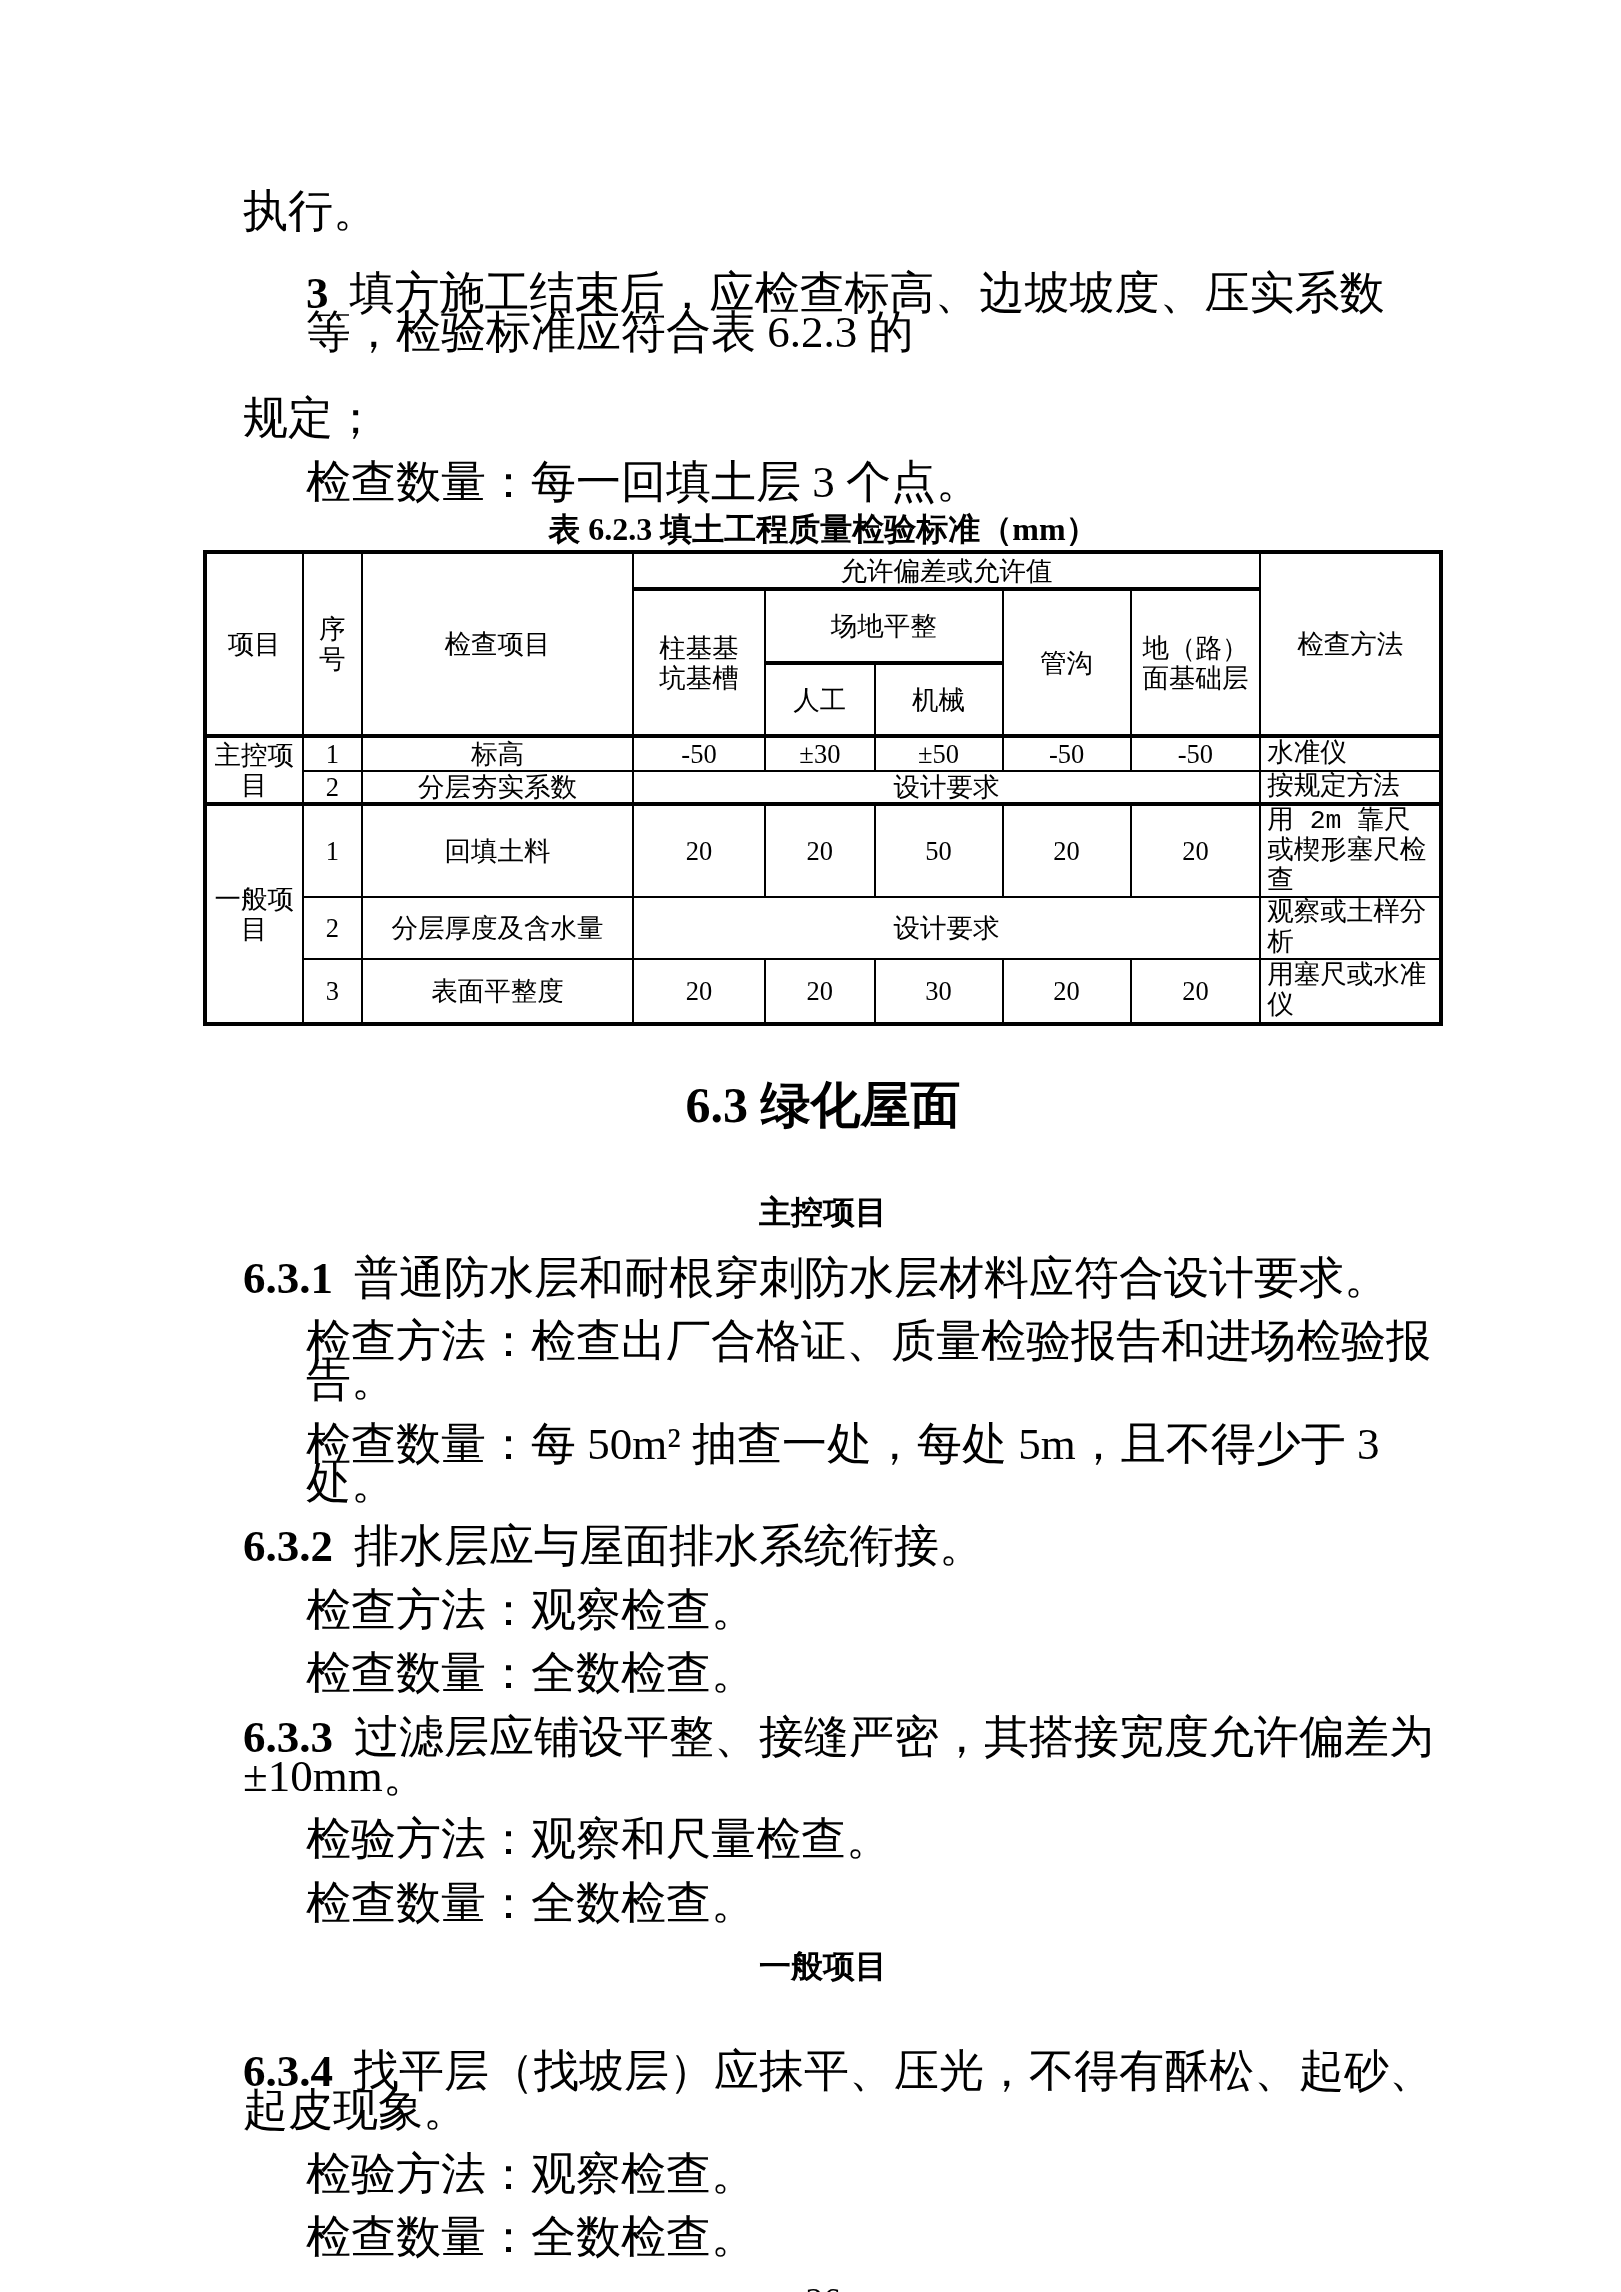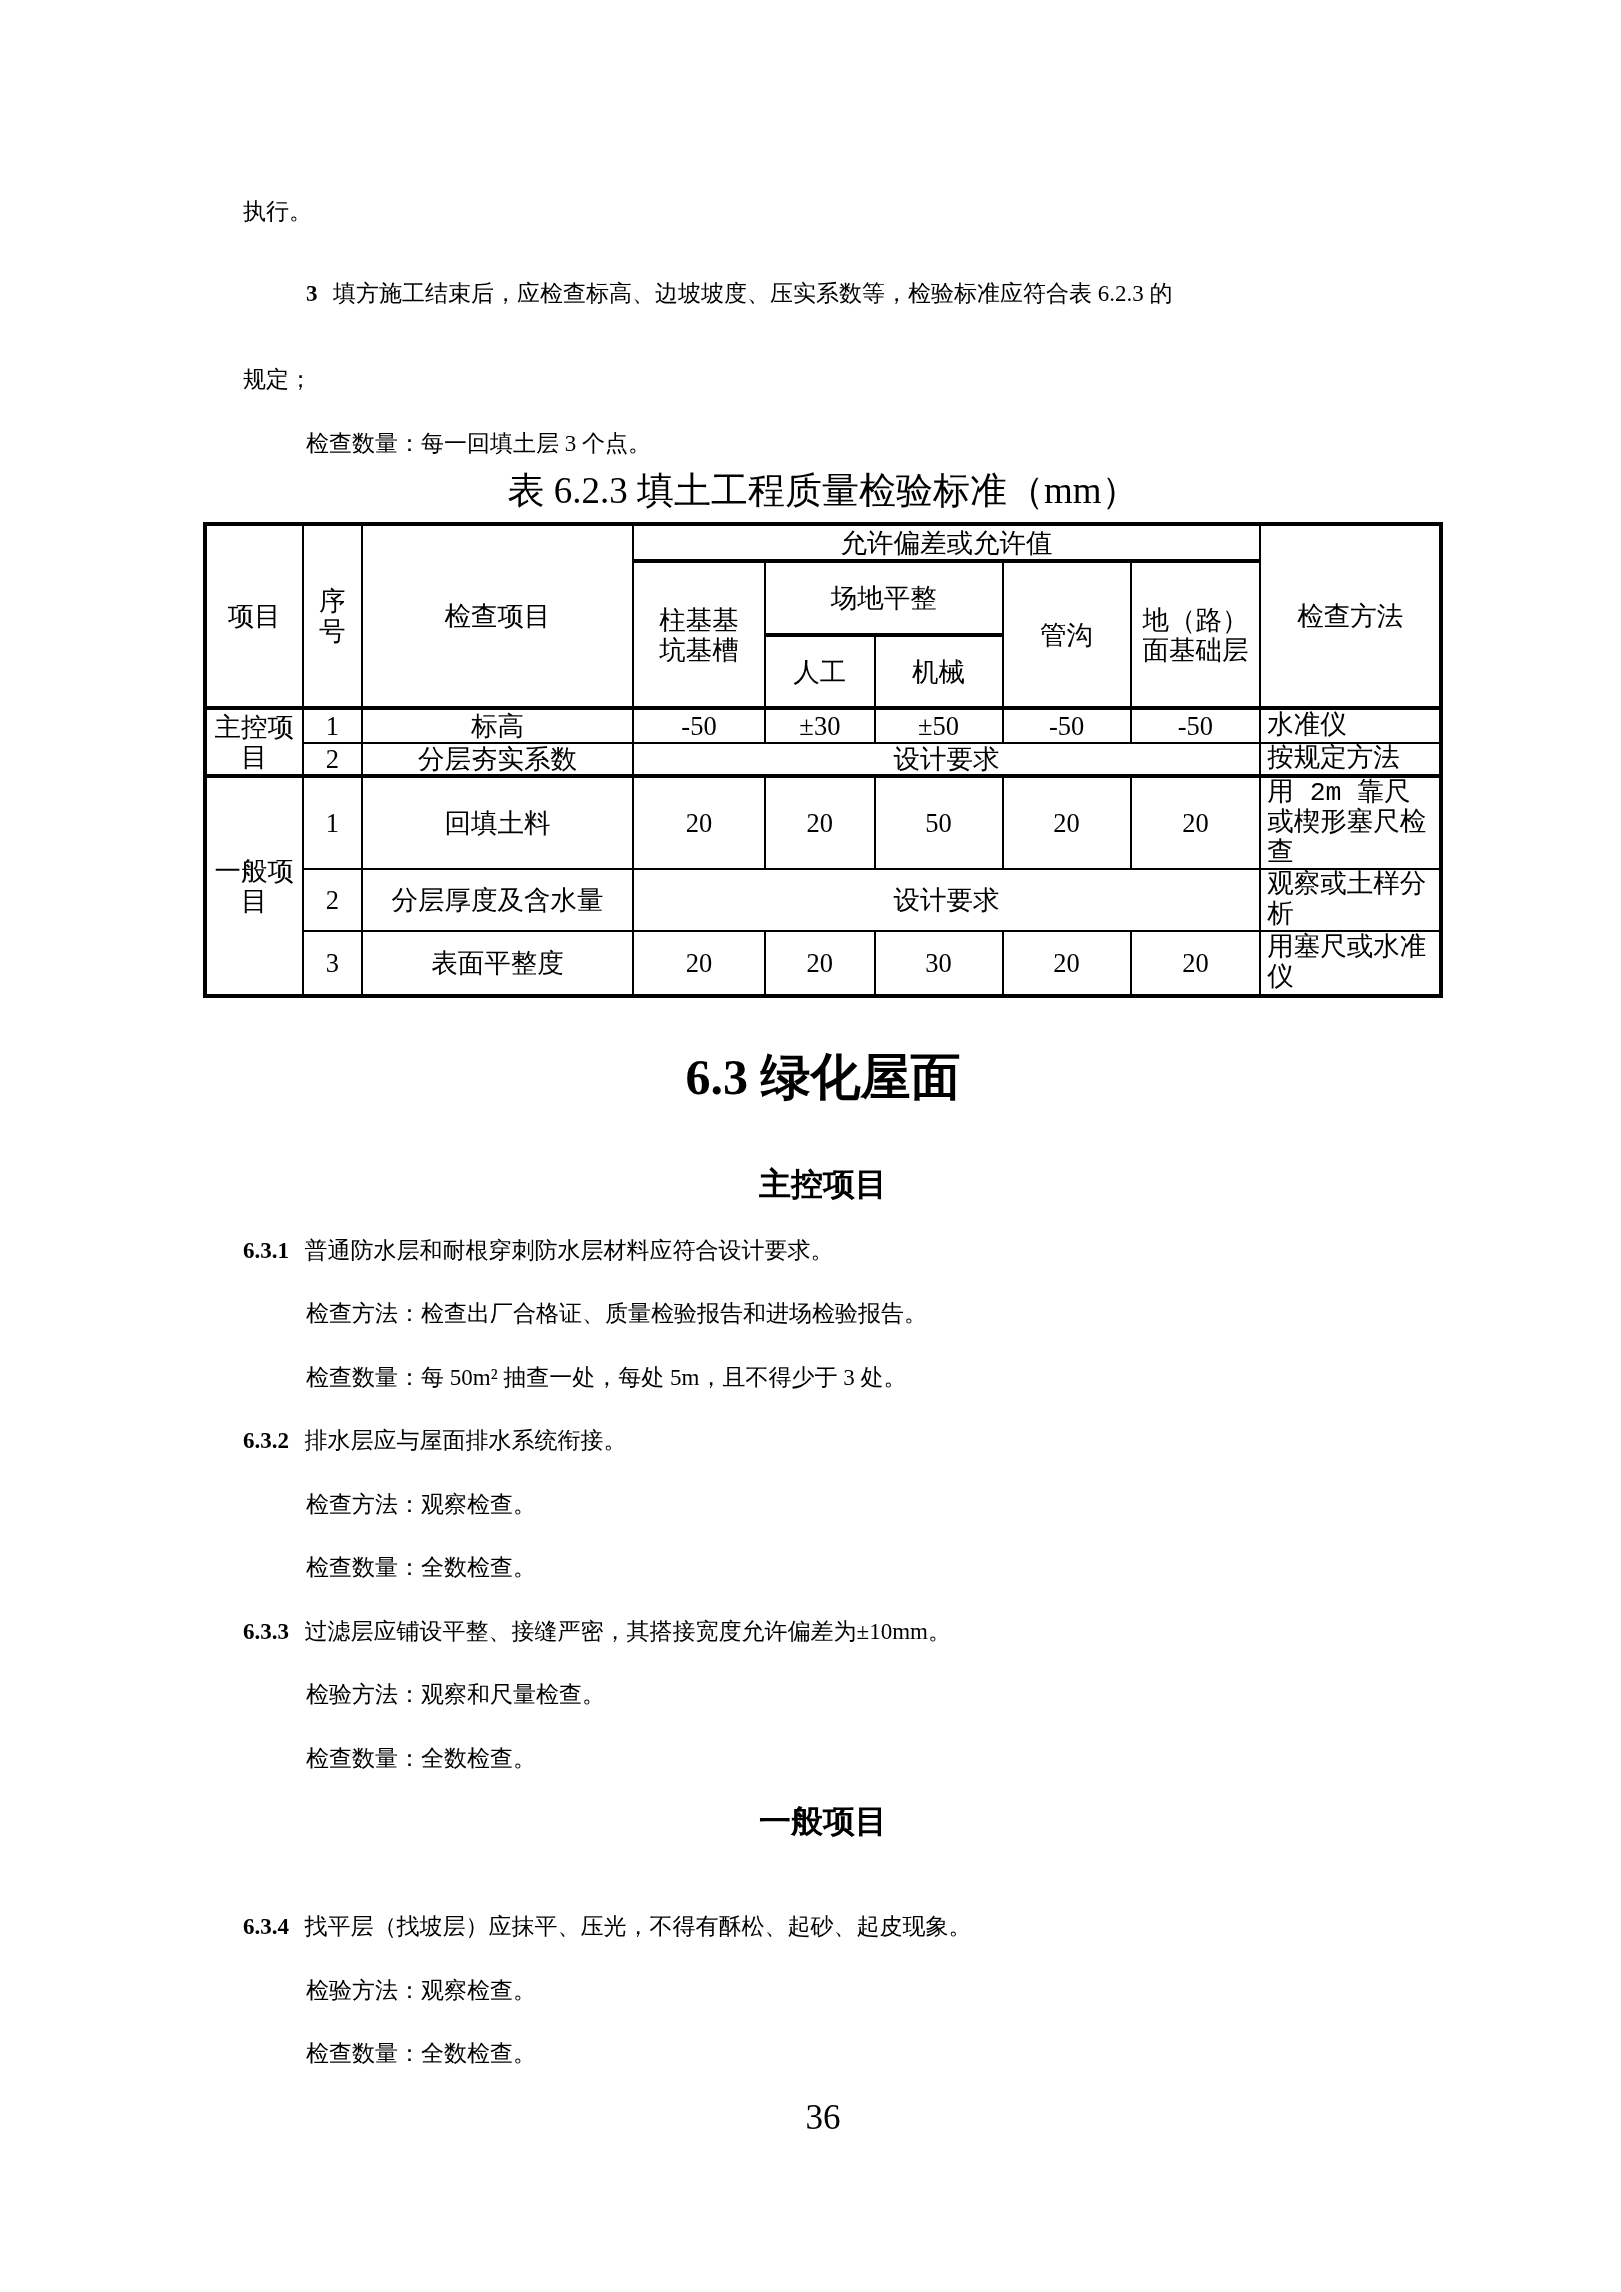--- a/index.html
+++ b/index.html
@@ -5,29 +5,29 @@
   html, body { margin: 0; padding: 0; background: #ffffff; }
   body {
     width: 1621px; height: 2293px;
     font-family: "Liberation Serif", "DejaVu Serif", serif;
     color: #000;
     position: relative;
   }
   .doc { padding: 192px 178px 0 203px; }
   .par { padding-left: 40px; }
   .par.indent { padding-left: 103px; }
-  .line { font-size: 23px; line-height: 39px; margin-bottom: 24.5px; }
+  .line { font-size: 45px; line-height: 39px; margin-bottom: 24.5px; }
   .mb-44 { margin-bottom: 43px; }
   .mb-48 { margin-bottom: 47px; }
   .mb-8  { margin-bottom: 7.8px; }
   .b { font-weight: bold; margin-right: 9.8px; }
 
   .table-title {
-    text-align: center; font-weight: normal;
-    font-size: 37px; line-height: 41px; margin-bottom: 11px;
+    text-align: center; font-weight: bold;
+    font-size: 32px; line-height: 41px; margin-bottom: 0;
   }
 
   table.qc {
     border-collapse: collapse; table-layout: fixed;
     width: 100%; border: 4.9px solid #000;
     font-size: 26.5px;
   }
   table.qc td {
     border: 2.9px solid #000;
     text-align: center; vertical-align: middle;

